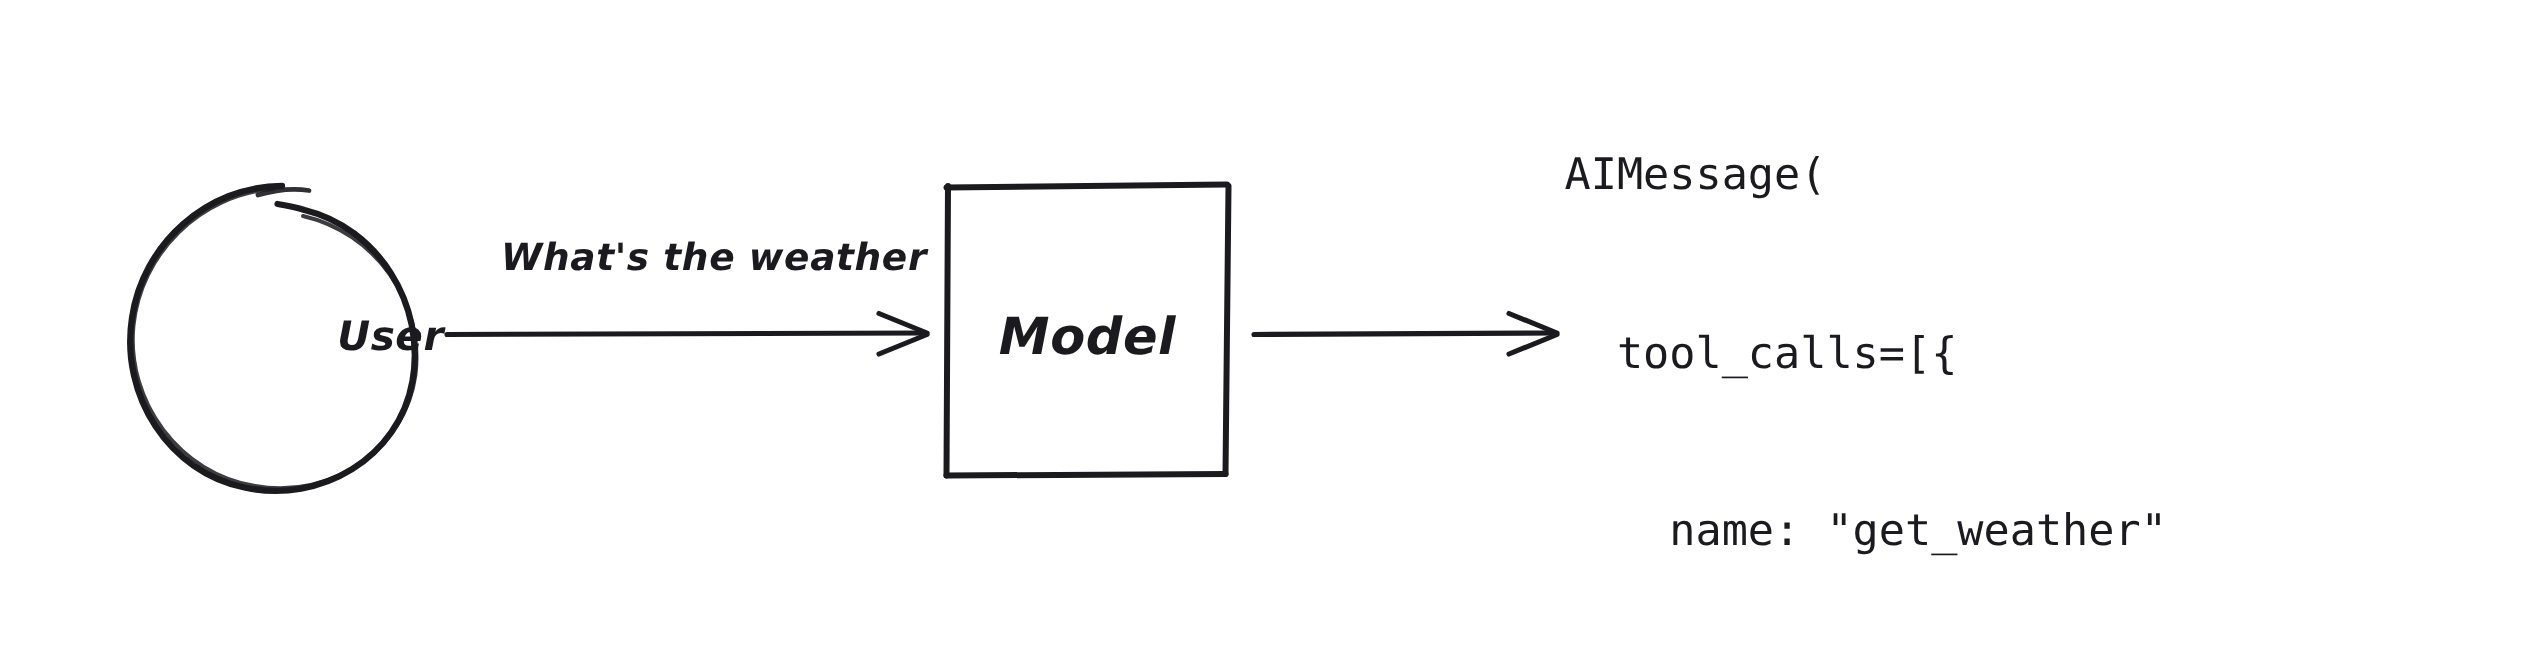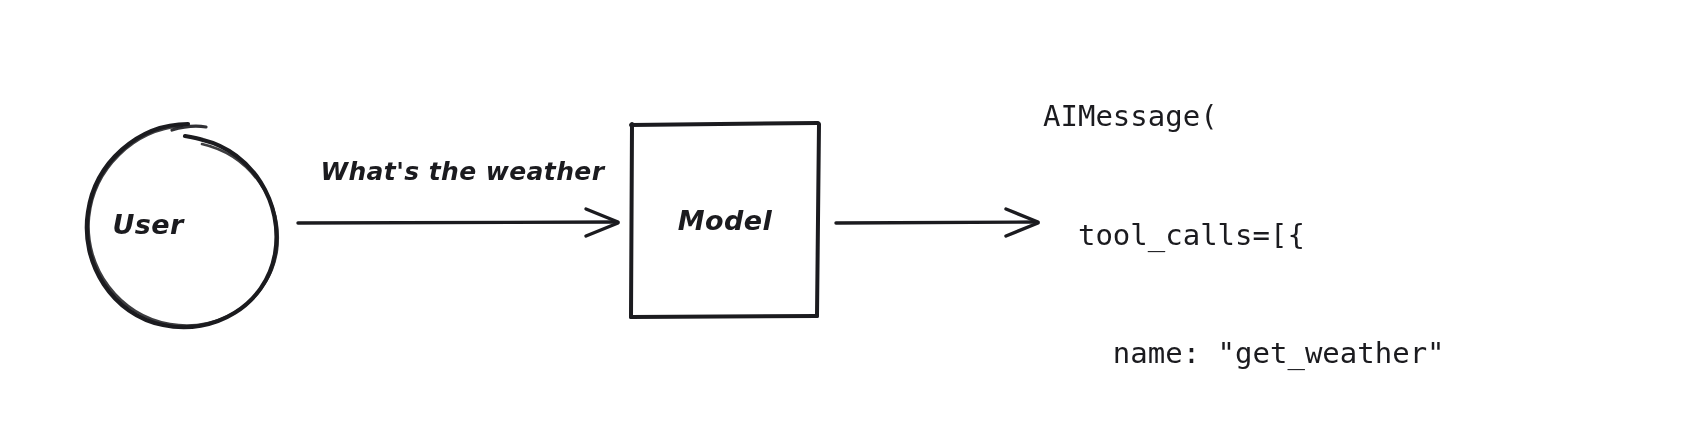--- a/index.html
+++ b/index.html
@@ -36,37 +36,37 @@
     letter-spacing: 0.4px;
     white-space: pre;
     line-height: 1.32;
     user-select: none;
   }
 
   #user-label {
     left: 0;
     top: 207px;
     width: 296px;
-    text-align: center;
+    text-align: right;
     font-size: 27px;
   }
 
   #model-label {
     left: 630px;
     top: 203px;
     width: 190px;
     text-align: center;
-    font-size: 27px;
+    font-size: 34px;
   }
 
   #edge-label {
     left: 284px;
     top: 122px;
     width: 334px;
-    text-align: left;
+    text-align: right;
     font-size: 25px;
   }
   #edge-label .line-2 {
     display: block;
   }
 
   
   #code-block {
     position: absolute;
     left: 1043px;

